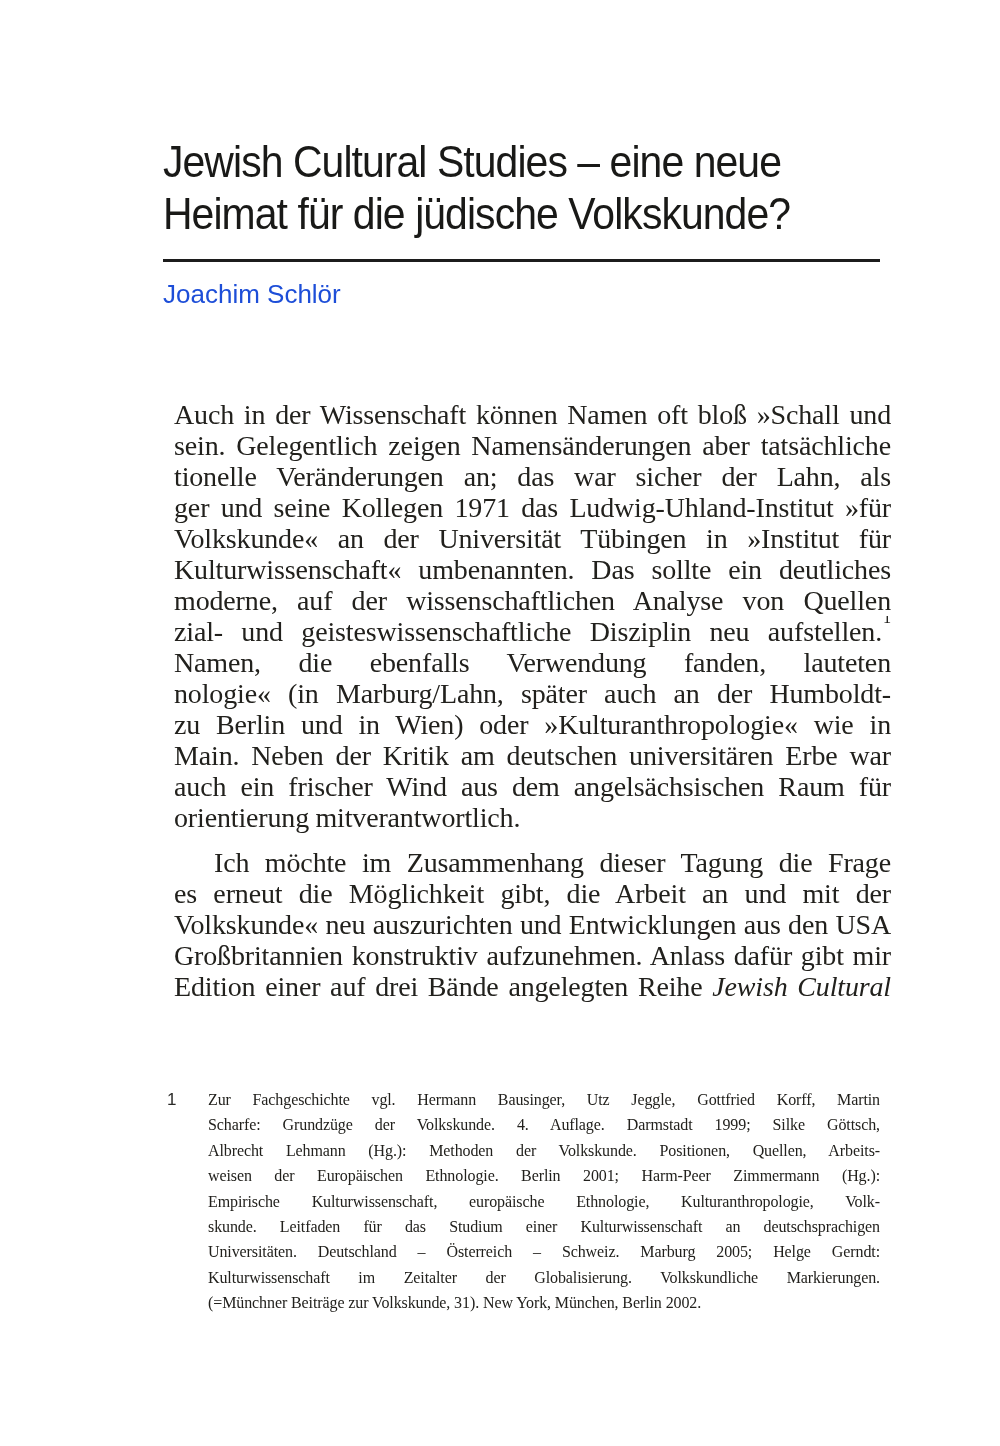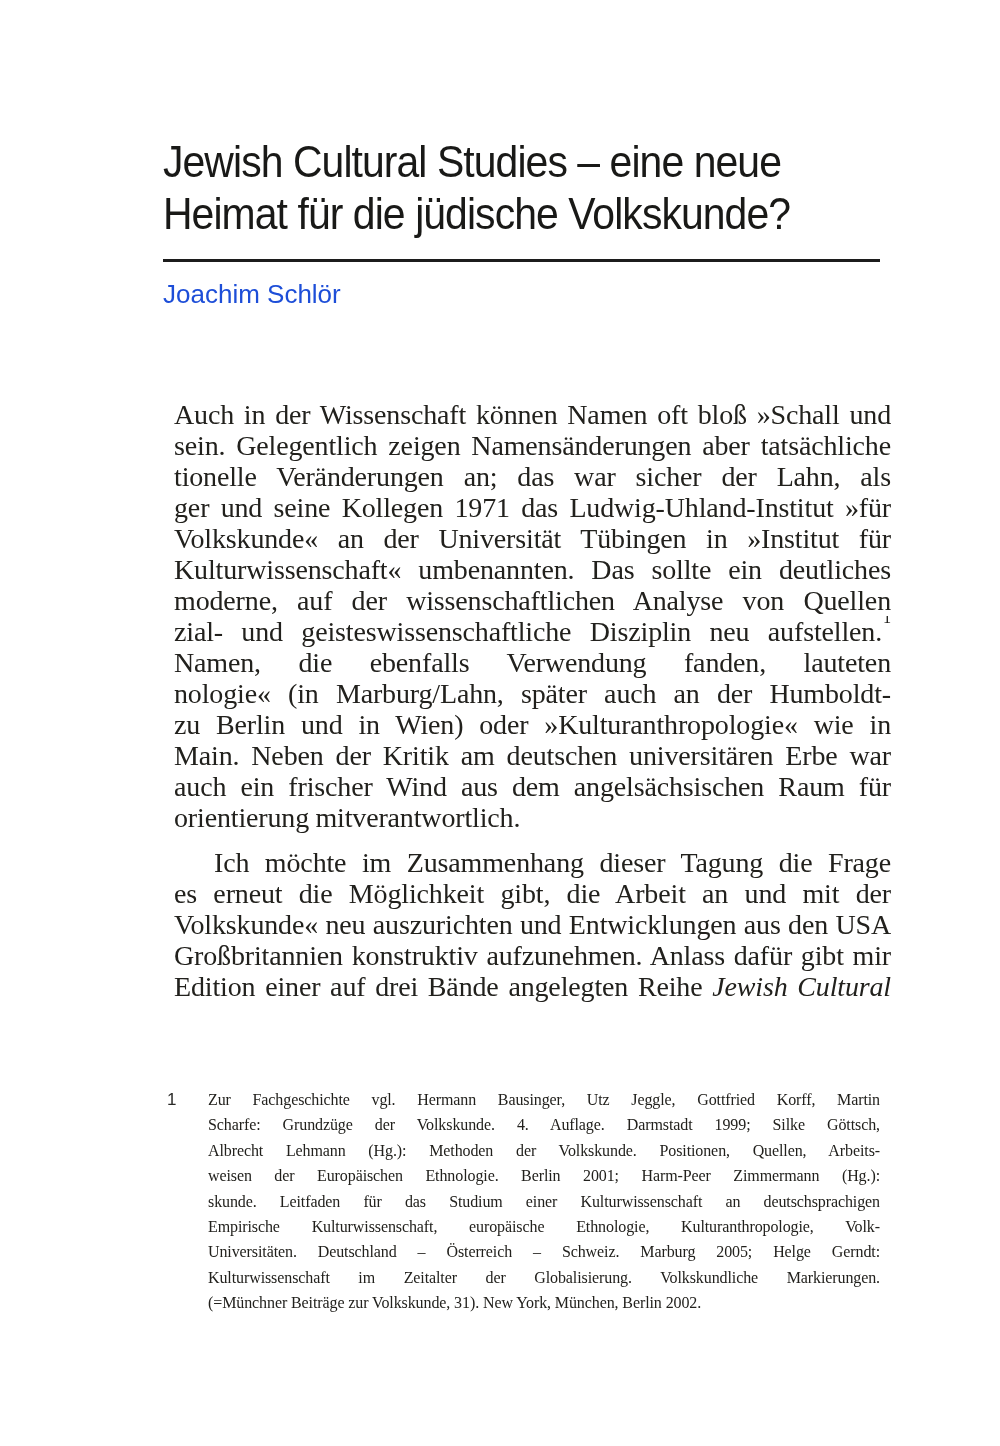--- a/index.html
+++ b/index.html
@@ -75,21 +75,21 @@
       <div class="tline"><span>Edition einer auf drei Bände angelegten Reihe </span><i>Jewish Cultural Studies,</i></div>
     </div>
 
   <div class="footnotes">
     <span class="fn-num">1</span>
     <div class="fn-text" id="footnote-text">
         <div class="tline"><span>Zur Fachgeschichte vgl. Hermann Bausinger, Utz Jeggle, Gottfried Korff, Martin</span></div>
         <div class="tline"><span>Scharfe: Grundzüge der Volkskunde. 4. Auflage. Darmstadt 1999; Silke Göttsch,</span></div>
         <div class="tline"><span>Albrecht Lehmann (Hg.): Methoden der Volkskunde. Positionen, Quellen, Arbeits-</span></div>
         <div class="tline"><span>weisen der Europäischen Ethnologie. Berlin 2001; Harm-Peer Zimmermann (Hg.):</span></div>
+        <div class="tline"><span>Empirische Kulturwissenschaft, europäische Ethnologie, Kulturanthropologie, Volk-</span></div>
         <div class="tline"><span>skunde. Leitfaden für das Studium einer Kulturwissenschaft an deutschsprachigen</span></div>
-        <div class="tline"><span>Empirische Kulturwissenschaft, europäische Ethnologie, Kulturanthropologie, Volk-</span></div>
         <div class="tline"><span>Universitäten. Deutschland – Österreich – Schweiz. Marburg 2005; Helge Gerndt:</span></div>
         <div class="tline"><span>Kulturwissenschaft im Zeitalter der Globalisierung. Volkskundliche Markierungen.</span></div>
         <div class="tline align-left"><span>(=Münchner Beiträge zur Volkskunde, 31). New York, München, Berlin 2002.</span></div>
       </div>
   </div>
 
 </div>
 
 </body></html>

